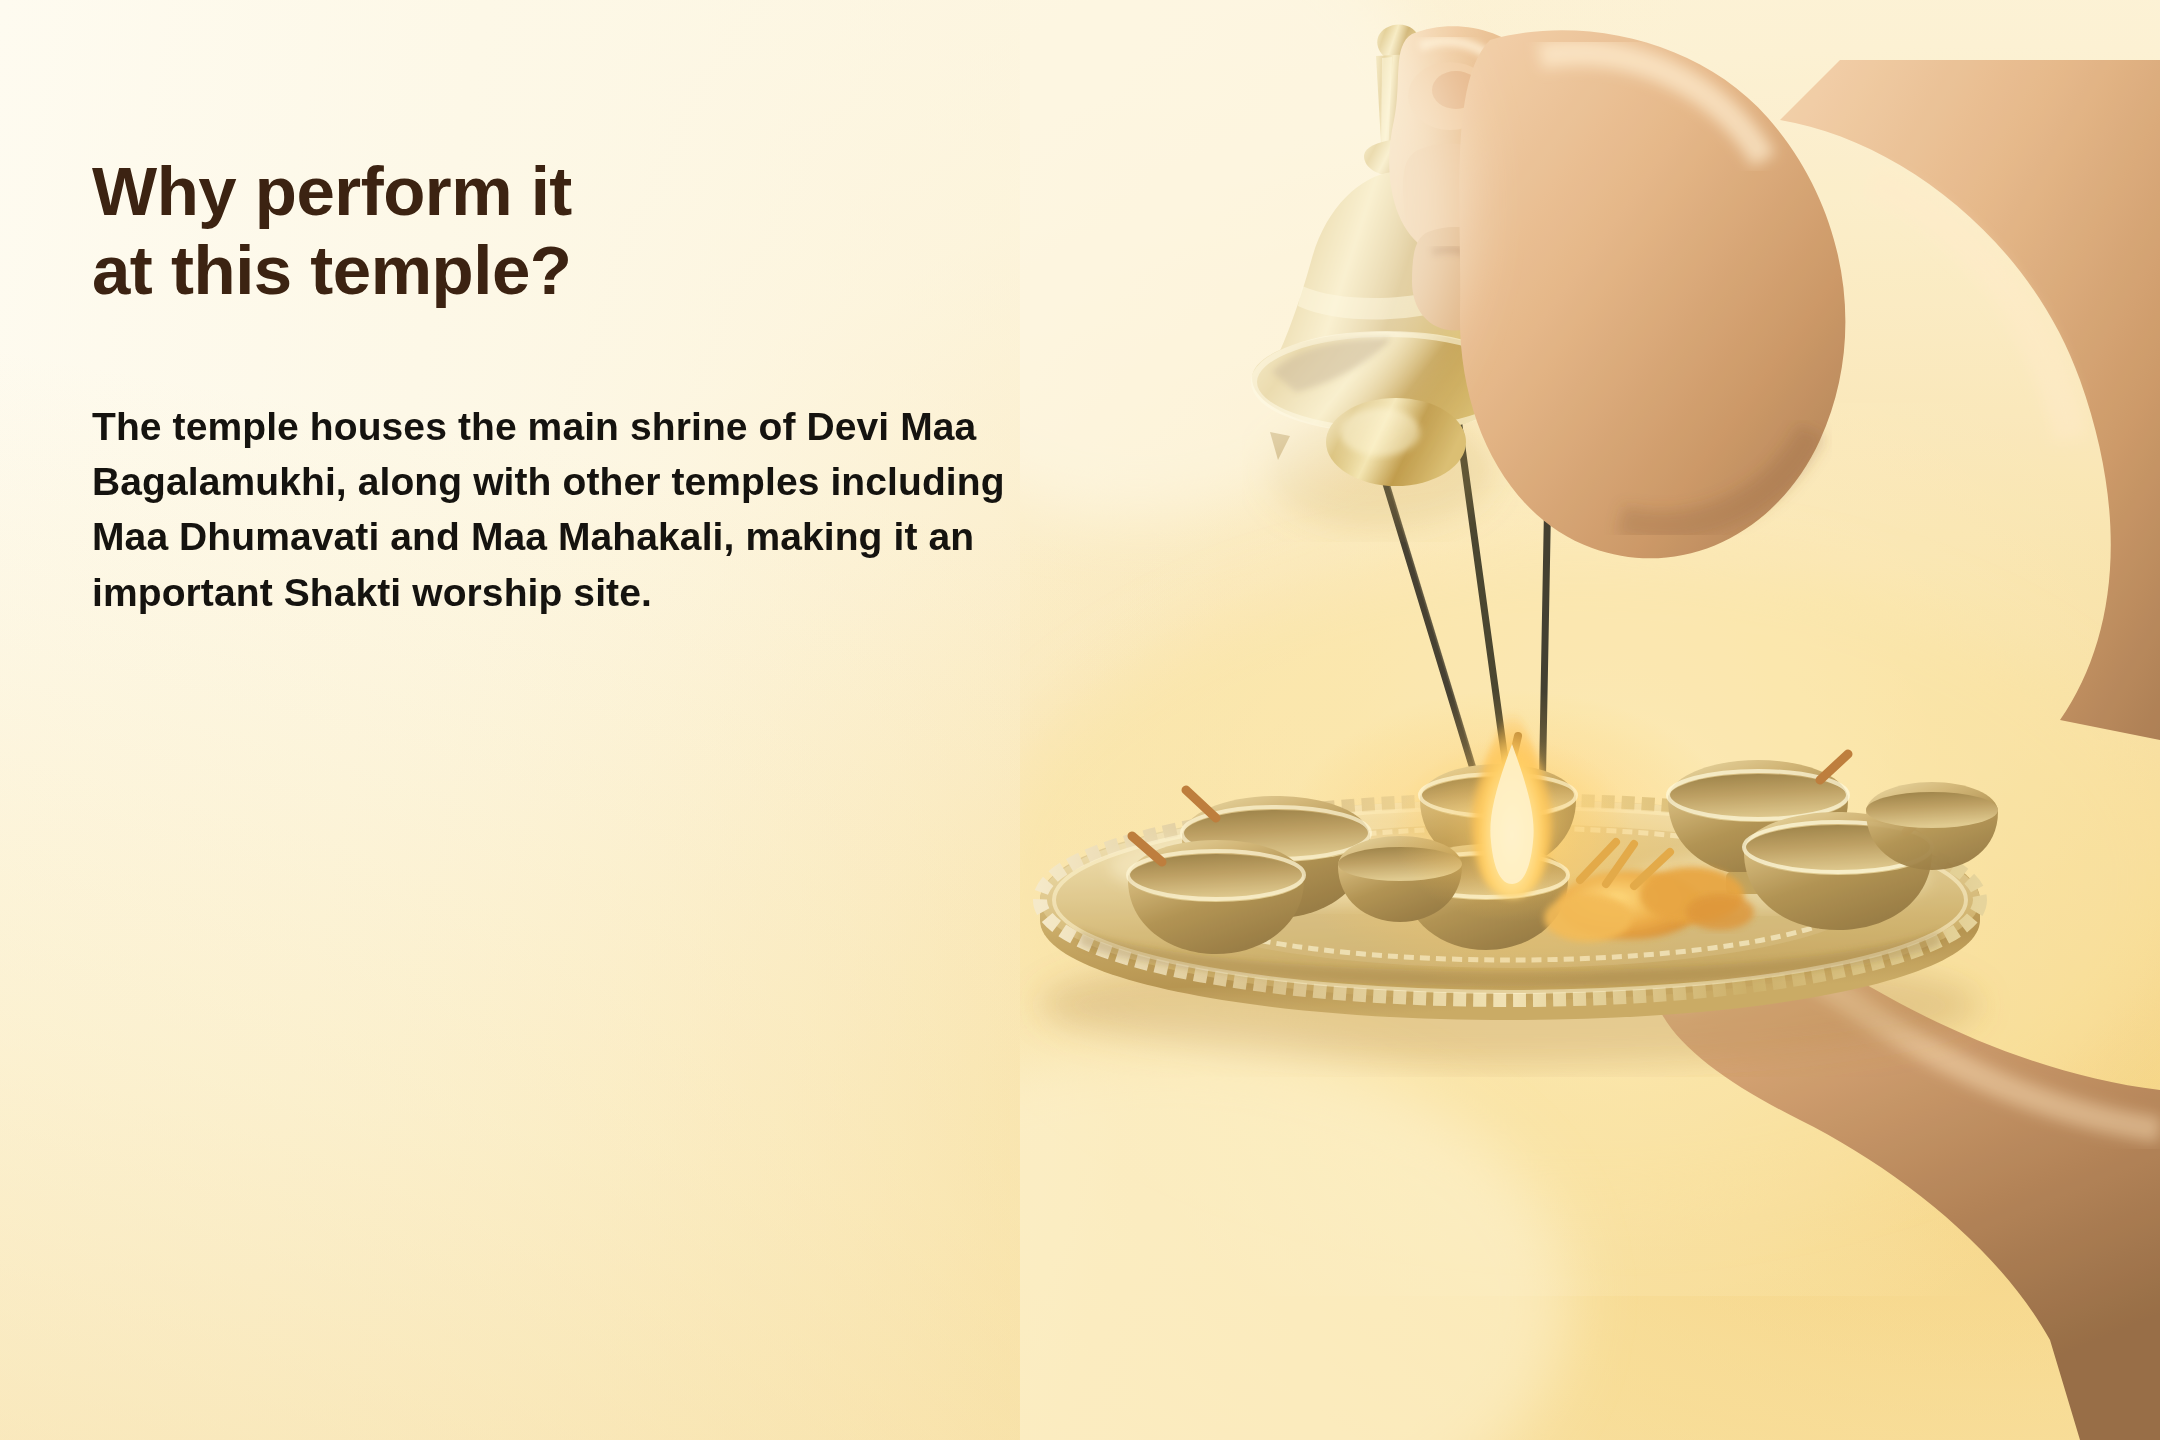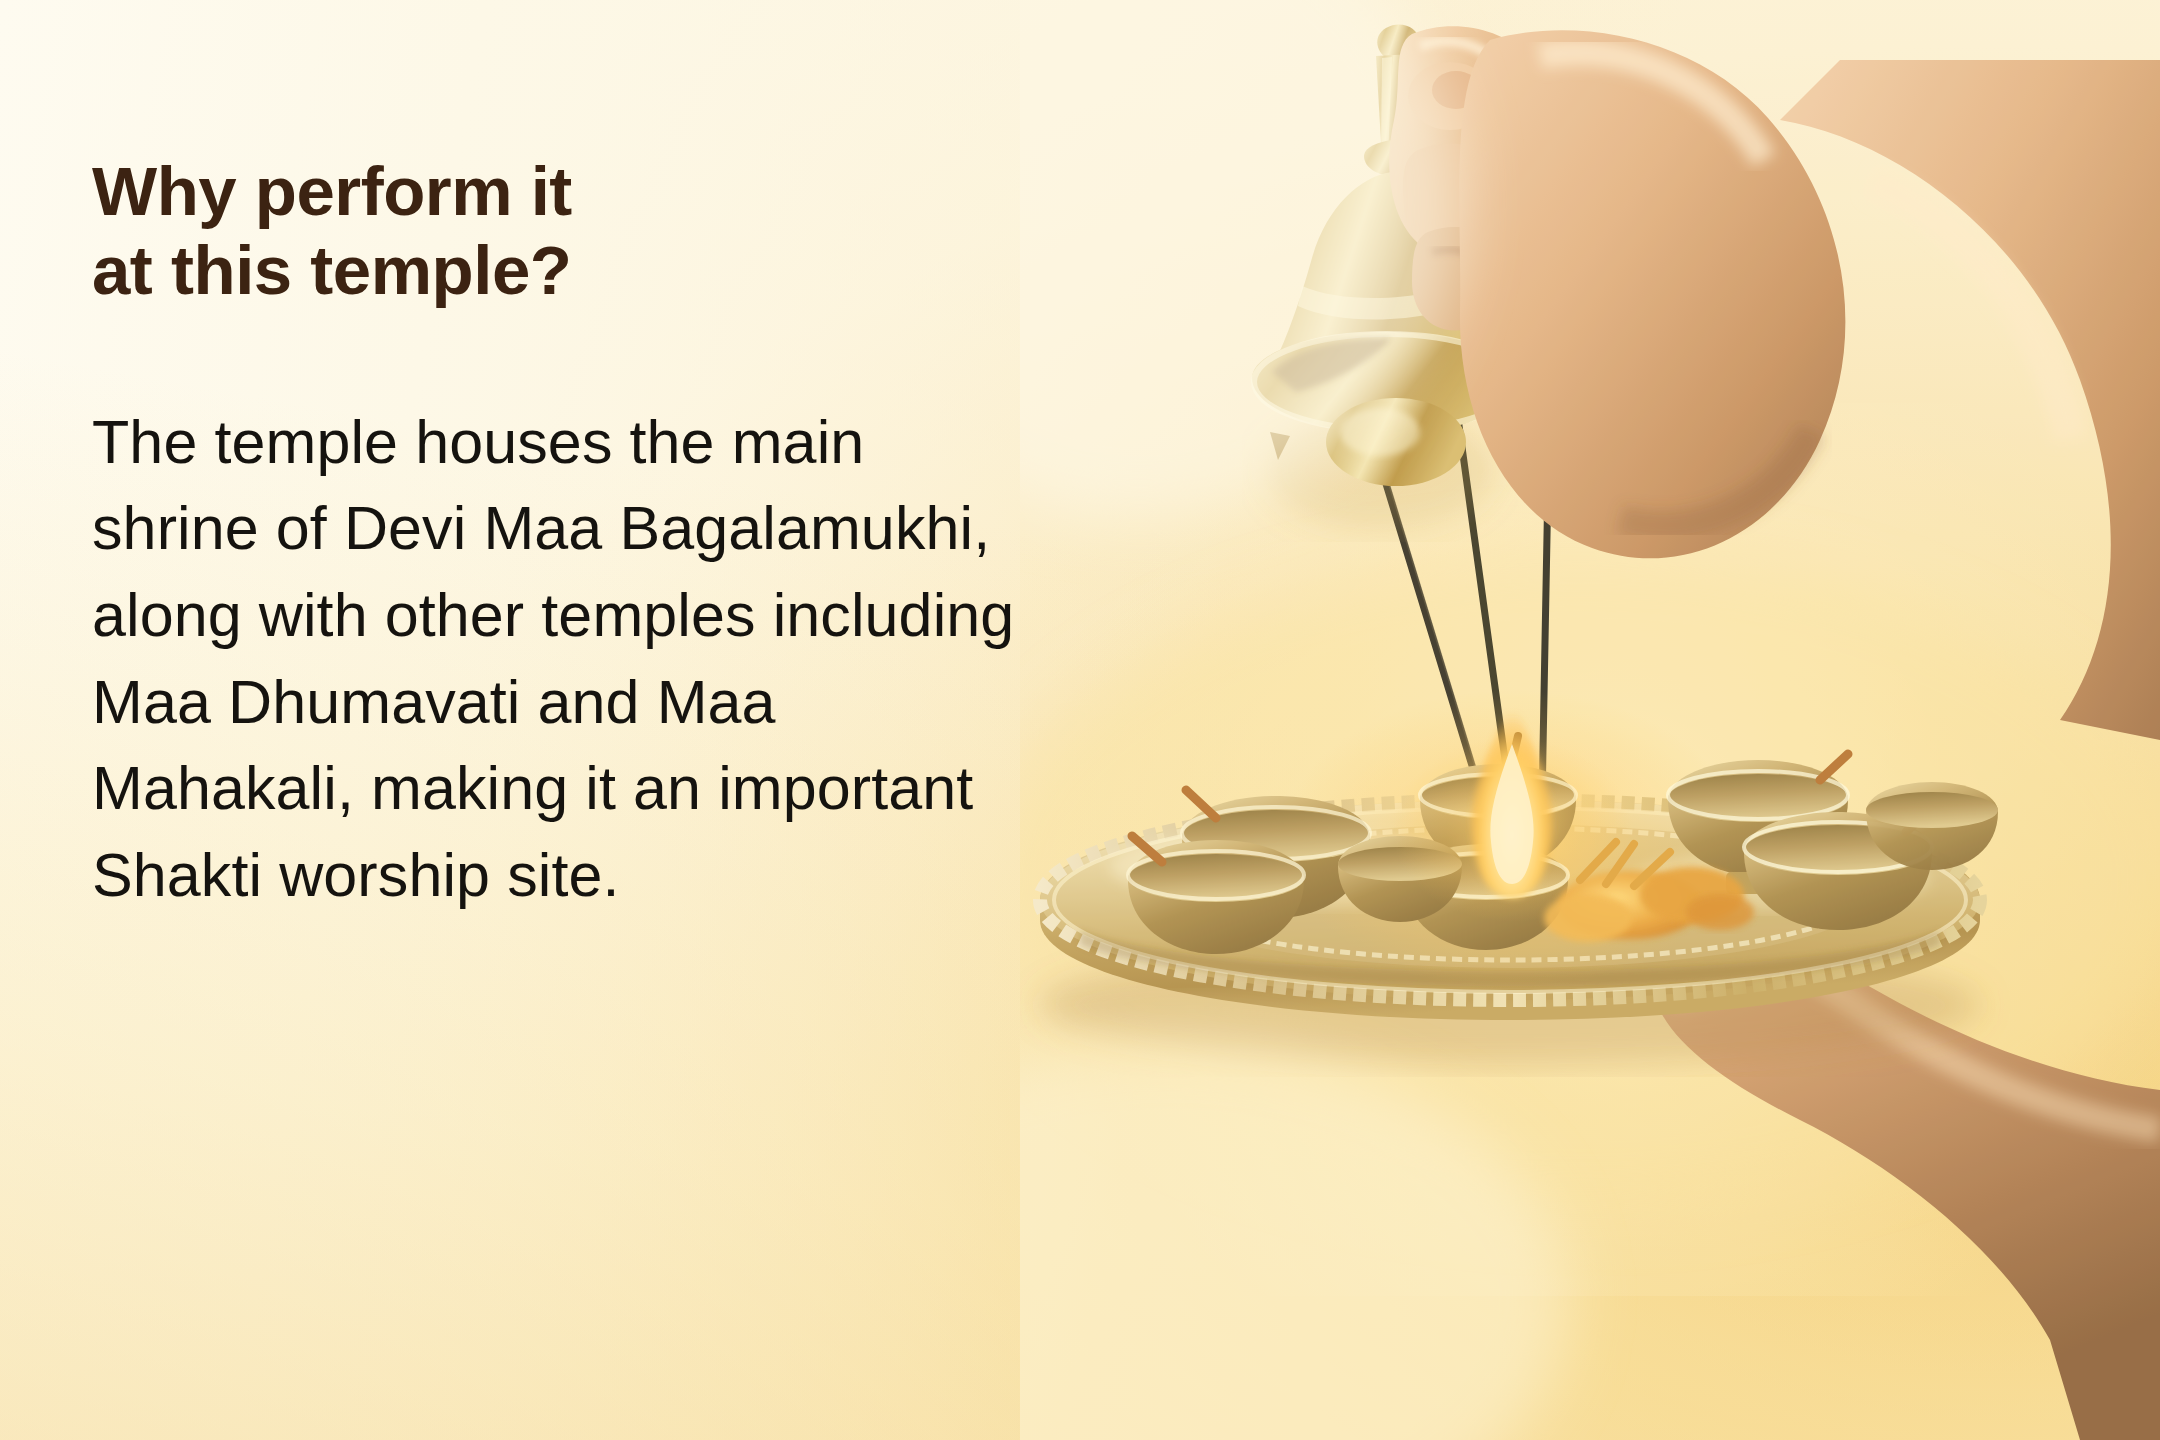--- a/index.html
+++ b/index.html
@@ -43,22 +43,22 @@
     color:#3C2312;
     font-size:69px;
     font-weight:700;
     line-height:1.15;
     letter-spacing:-0.5px;
     white-space:pre-line;
   }
   .body-copy {
     margin-top:88px;
     color:#15130F;
-    font-size:61px;
-    font-weight:400;
+    font-size:39px;
+    font-weight:700;
     line-height:1.42;
     letter-spacing:0.1px;
     max-width:930px;
   }
 
   
   .scene {
     position:absolute;
     left:1020px; top:0; width:1140px; height:1440px;
     overflow:hidden;

